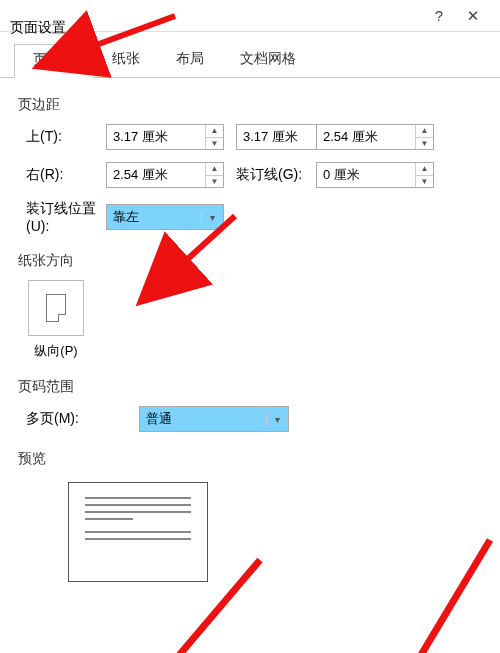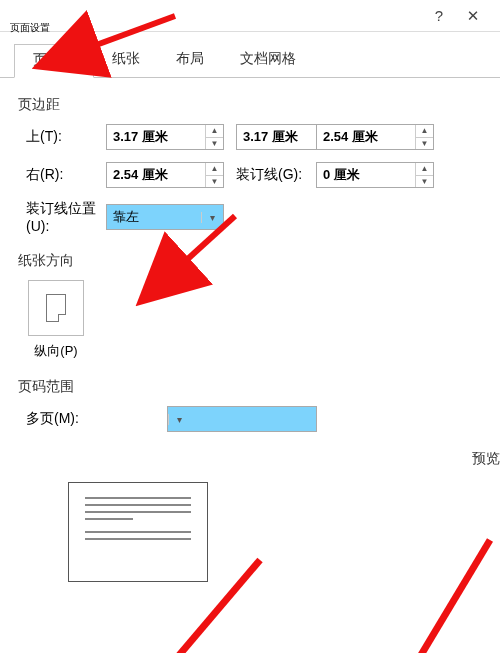--- a/index.html
+++ b/index.html
@@ -14,21 +14,21 @@
     overflow: hidden;
     position: relative;
   }
   .titlebar {
     display: flex;
     align-items: center;
     height: 32px;
     padding: 0 10px;
     border-bottom: 1px solid #ddd;
   }
-  .titlebar .title { flex: 1; font-size: 10px; margin-top: 24px; }
+  .titlebar .title { flex: 1; font-size: 14px; margin-top: 24px; }
   .titlebar .btn {
     width: 34px;
     text-align: center;
     font-size: 15px;
     color: #444;
   }
   .tabs {
     display: flex;
     padding: 12px 0 0 14px;
     border-bottom: 1px solid #c5c5c5;
@@ -69,21 +69,20 @@
     width: 118px;
   }
   .spinbox input {
     border: none;
     outline: none;
     font-size: 13px;
     padding: 0 6px;
     flex: 1;
     width: 10px;
     font-family: inherit;
-    font-weight: bold;
   }
   .spinbtns {
     display: flex;
     flex-direction: column;
     border-left: 1px solid #ccc;
     width: 18px;
   }
   .spinbtns div {
     flex: 1;
     font-size: 8px;
@@ -150,29 +149,28 @@
     bottom: -1px;
     width: 7px;
     height: 7px;
     background: #fff;
     border-left: 1px solid #777;
     border-top: 1px solid #777;
   }
   .multipage-row {
     display: flex;
     align-items: center;
-    gap: 88px;
+    gap: 60px;
     padding-left: 8px;
     margin-top: 6px;
   }
   .multipage-row .selectbox { width: 150px; }
   .preview-area {
     padding-left: 18px;
     margin-top: 18px;
-    text-align: right;
   }
   .preview-page {
     margin: 14px 0 0 50px;
     width: 140px;
     height: 100px;
     border: 1px solid #555;
     padding: 14px 16px 0 16px;
   }
   .preview-page .line {
     height: 2px;
@@ -266,20 +264,21 @@
       <div>纵向(P)</div>
     </div>
   </div>
 </div>
 
 <div class="section">
   <div class="section-title">页码范围</div>
   <div class="multipage-row">
     <div class="lbl">多页(M):</div>
     <div class="selectbox">
+      <div class="val">普通</div>
       <div class="arr">▾</div>
     </div>
   </div>
 </div>
 
 <div class="preview-area">
   <div class="section-title">预览</div>
   <div class="preview-page">
     <div class="line"></div>
     <div class="line"></div>

